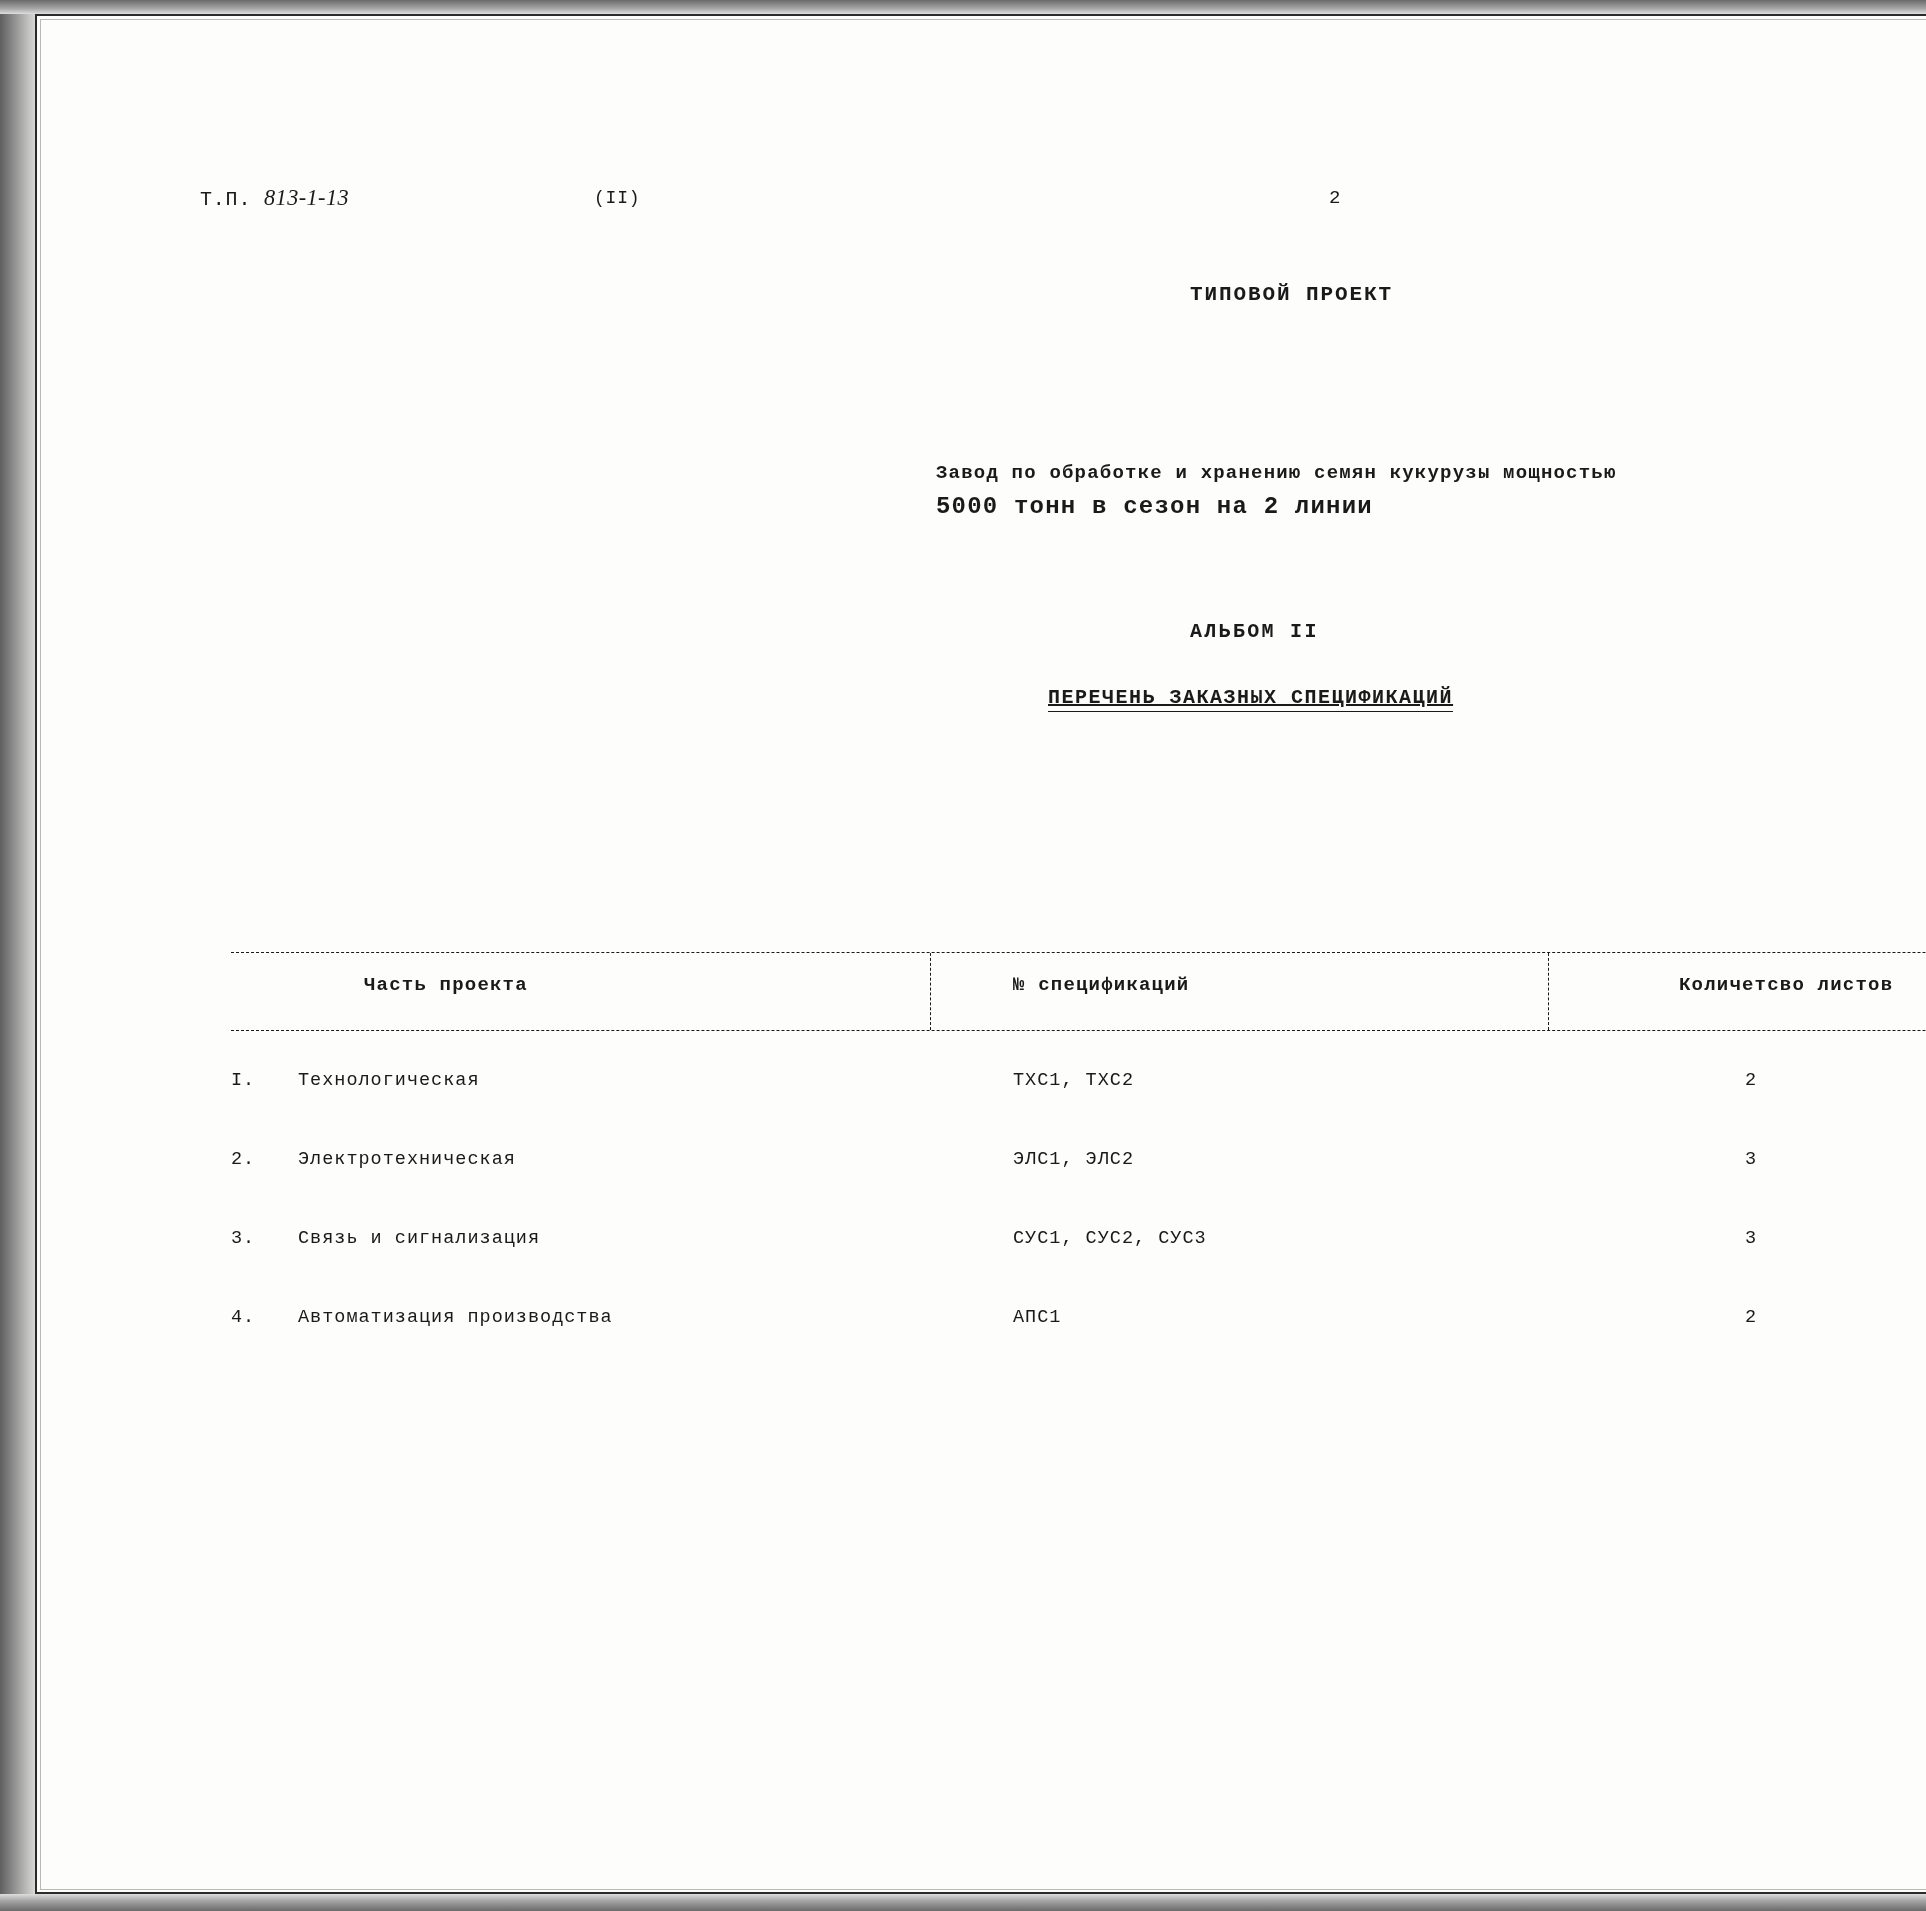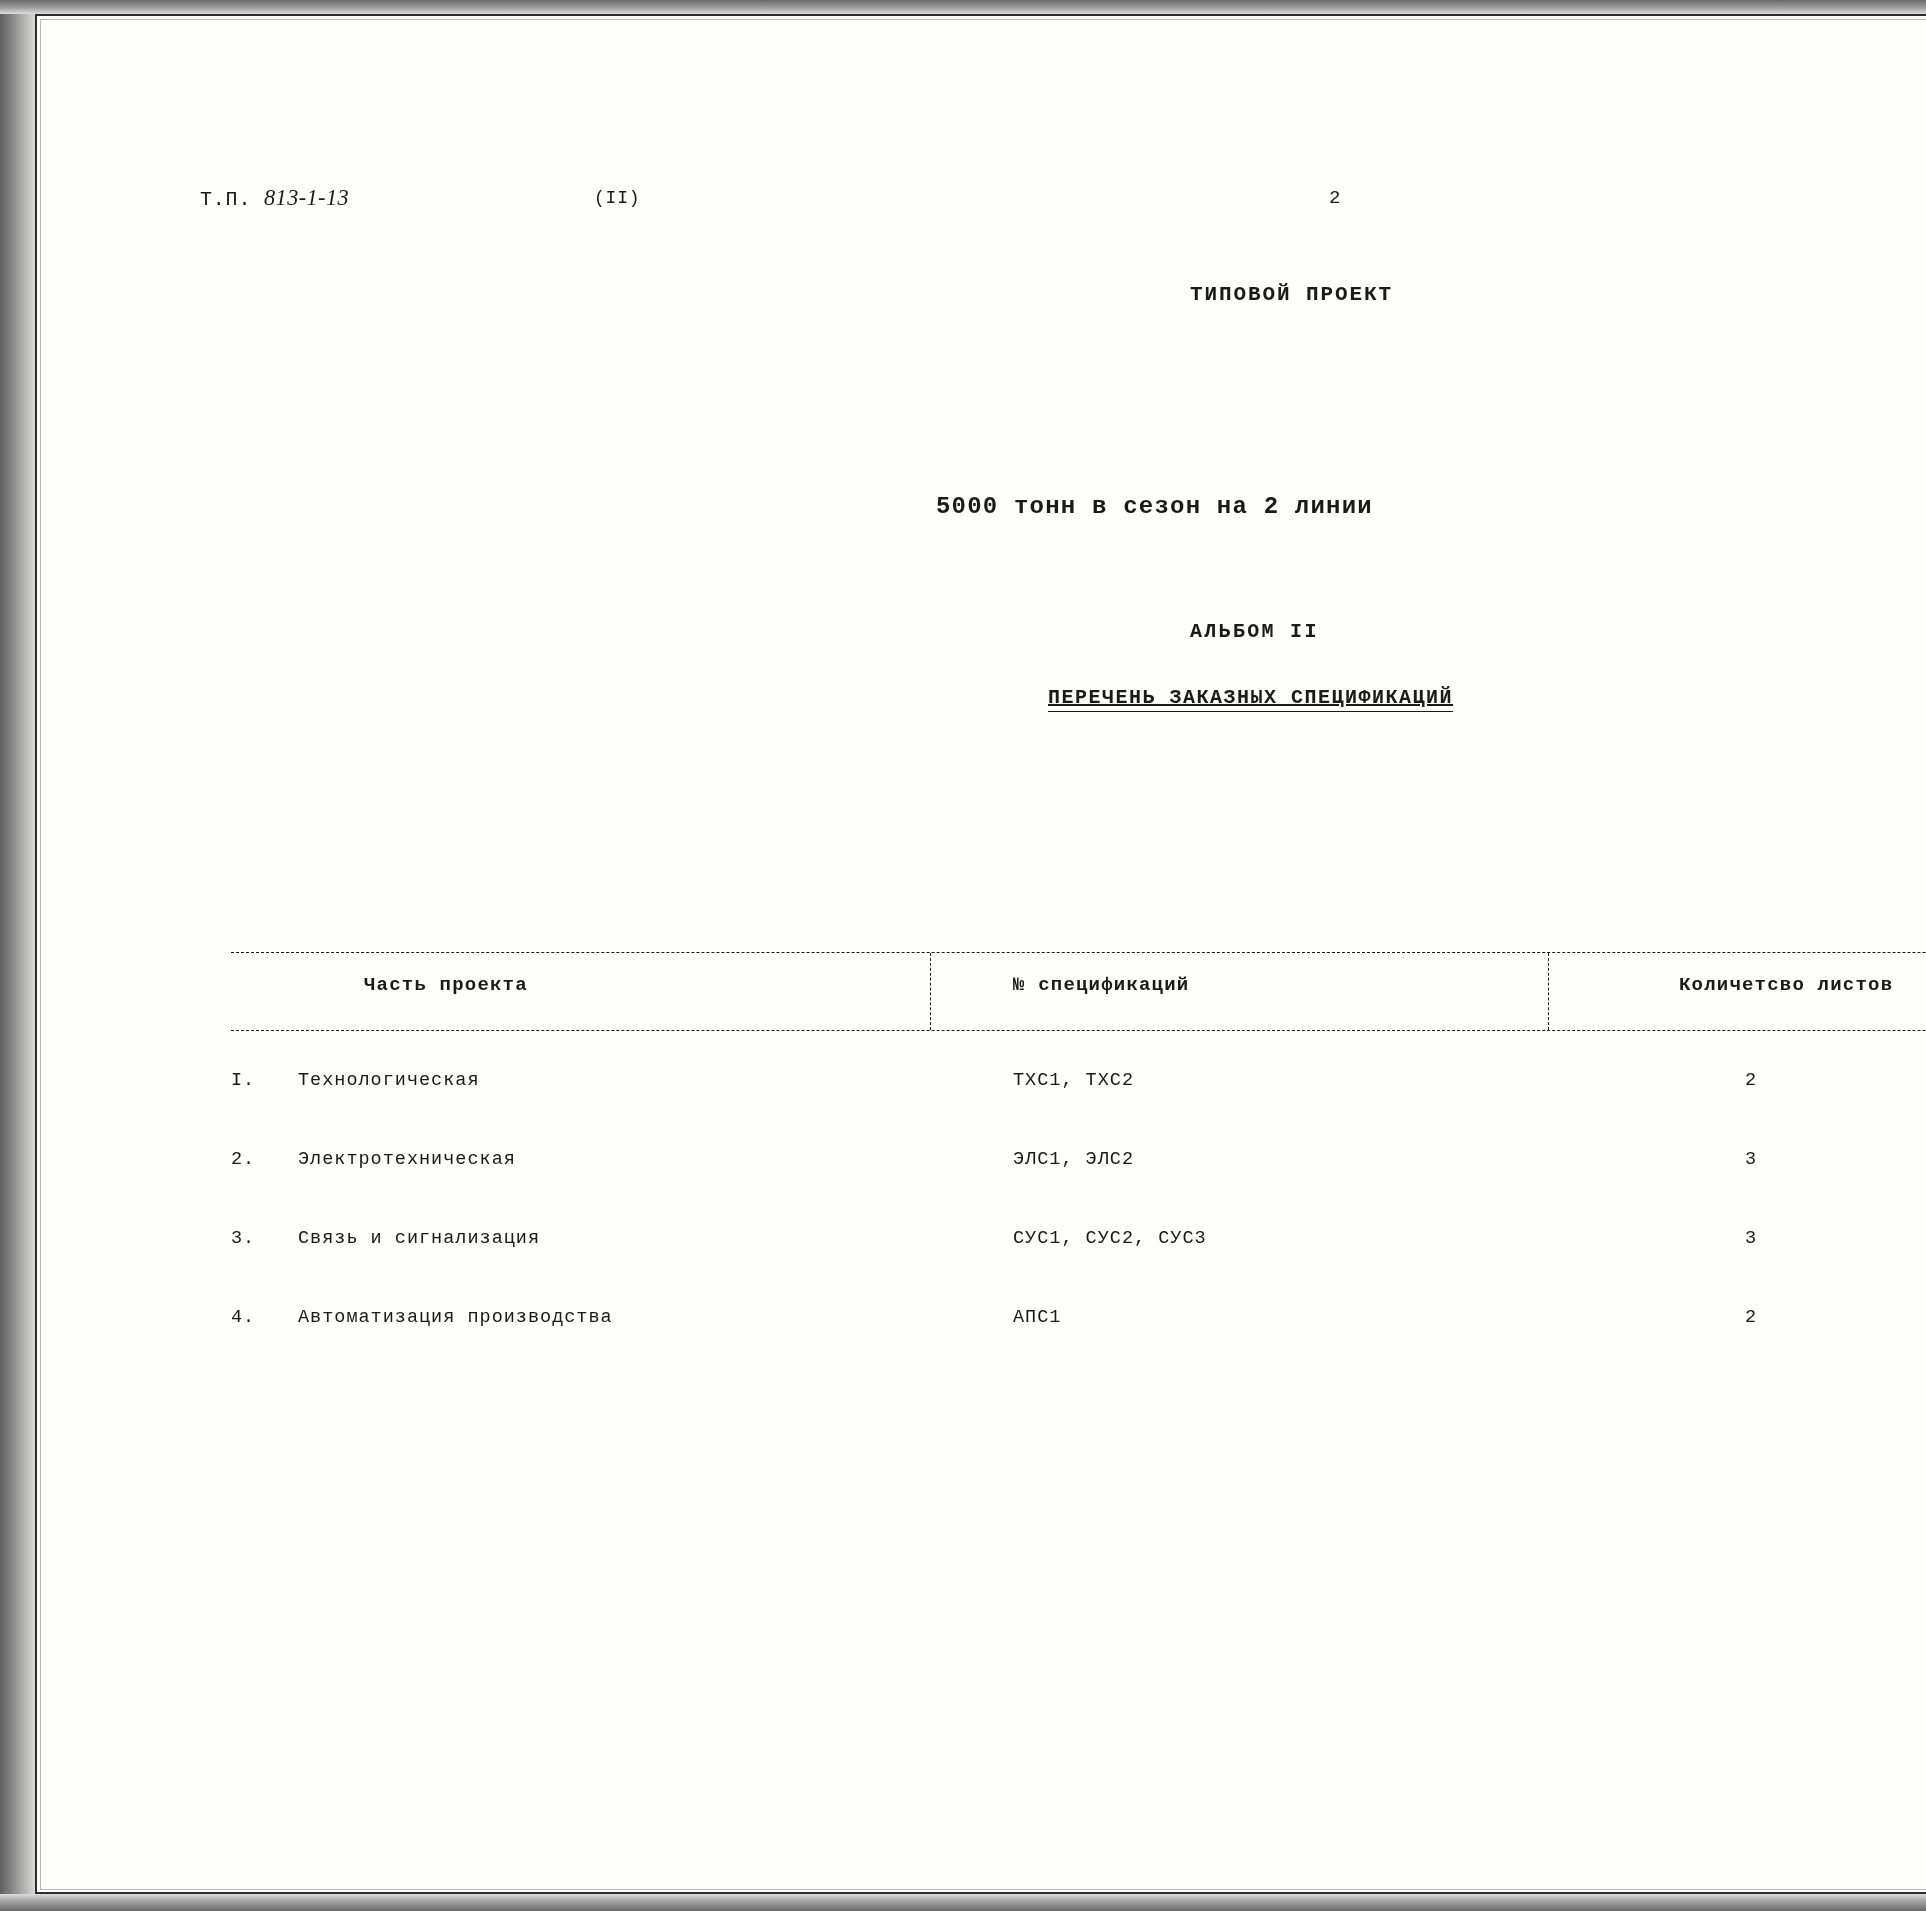--- a/index.html
+++ b/index.html
@@ -217,20 +217,21 @@
   <div class="scan-frame-inner"></div>
 
   <div class="hdr-left mono">
     <span>Т.П.</span>
     <span class="code">813-1-13</span>
   </div>
   <div class="hdr-part mono">(II)</div>
   <div class="hdr-pageno mono">2</div>
 
   <div class="t-center title-1 mono">ТИПОВОЙ ПРОЕКТ</div>
+  <div class="t-center subt-1 mono">Завод по обработке и хранению семян кукурузы мощностью</div>
   <div class="t-center subt-2 mono">5000 тонн в сезон на 2 линии</div>
   <div class="t-center album mono">АЛЬБОМ II</div>
   <div class="t-center album-sub mono">ПЕРЕЧЕНЬ ЗАКАЗНЫХ СПЕЦИФИКАЦИЙ</div>
 
   <div class="table-wrap">
 
     <div class="dashed-row"></div>
 
     <div class="hdr-band">
       <div class="vdash v1"></div>

